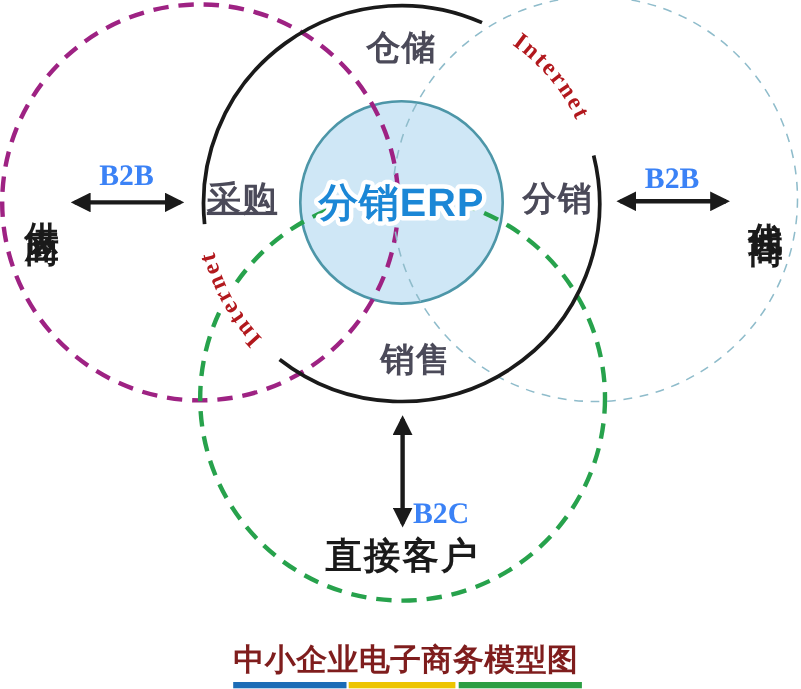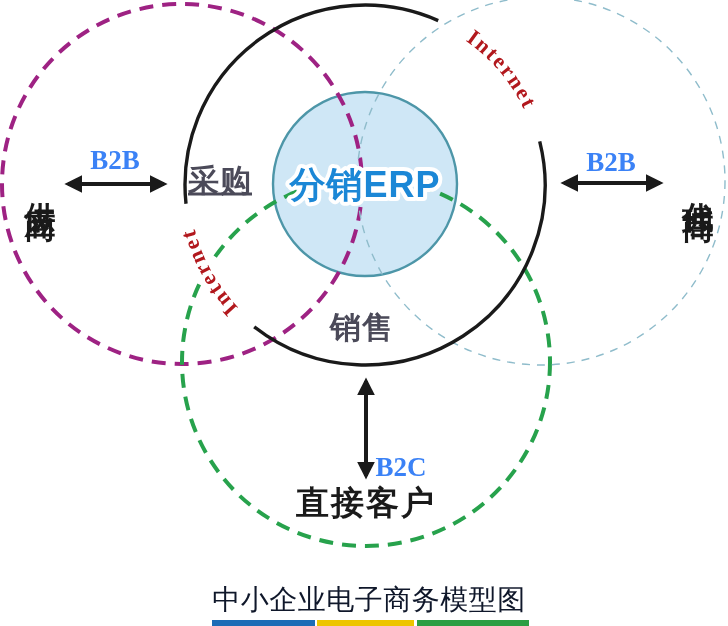--- a/index.html
+++ b/index.html
@@ -5,28 +5,28 @@
   html,body{margin:0;padding:0;}
   body{
     width:728px;height:626px;position:relative;background:#ffffff;
     font-family:"Liberation Sans", sans-serif;overflow:hidden;
   }
   #stage{position:absolute;left:0;top:0;width:728px;height:626px;}
   svg{position:absolute;left:0;top:0;}
   .overlay{position:absolute;left:0;top:0;width:728px;height:626px;pointer-events:none;}
   .lbl{position:absolute;transform:translate(-50%,-50%);white-space:nowrap;line-height:1;}
   .module{font-size:31px;font-weight:bold;color:#4b4a59;letter-spacing:1px;}
-  .partner{font-size:31px;font-weight:bold;color:#1a1a1a;font-family:Liberation Mono, monospace;}
+  .partner{font-size:31px;font-weight:bold;color:#1a1a1a;}
   .partner.vertical{
     writing-mode:vertical-rl;text-orientation:upright;
     letter-spacing:4px;line-height:1;
   }
   .partner.wide{font-size:33px;letter-spacing:2px;}
   .linklbl{font-family:"Liberation Serif", serif;font-size:27px;font-weight:bold;color:#3b82f6;}
-  .footer-title{font-size:28px;font-weight:normal;color:#0f172a;letter-spacing:0.5px;}
+  .footer-title{font-size:28px;font-weight:bold;color:#7f1d1d;letter-spacing:0.5px;}
   .internet-text{
     font-family:"Liberation Serif", serif;font-size:22px;font-weight:bold;
     letter-spacing:2px;stroke:#ffffff;stroke-width:7px;stroke-linejoin:round;
     paint-order:stroke;
   }
   .core-text{
     font-size:36px;font-weight:bold;stroke:#ffffff;stroke-width:8px;
     stroke-linejoin:round;paint-order:stroke;letter-spacing:1px;
   }
 </style>
@@ -68,22 +68,24 @@
 
     <text class="core-text" x="365" y="184" text-anchor="middle" dominant-baseline="central" fill="#1b87d6">分销ERP</text>
 
     <rect x="212" y="620" width="103" height="6" fill="#1c6cb6"></rect>
     <rect x="317" y="620" width="97" height="6" fill="#edc500"></rect>
     <rect x="417" y="620" width="112" height="6" fill="#2b9e43"></rect>
   </svg>
 
   <div class="overlay">
 
+    <div class="lbl module" style="left:365px;top:43px;">仓储</div>
     <div class="lbl module" style="left:220px;top:180px;text-decoration:underline;">采购</div>
-    <div class="lbl module" style="left:362px;top:327px;">销售</div>
+    <div class="lbl module" style="left:507px;top:180px;">分销</div>
+    <div class="lbl module" style="left:378px;top:327px;">销售</div>
 
     <div class="lbl partner vertical" style="left:38px;top:183px;">供应商</div>
     <div class="lbl partner vertical" style="left:696px;top:184px;">代理商</div>
     <div class="lbl partner wide" style="left:366px;top:505px;">直接客户</div>
 
     <div class="lbl linklbl" style="left:115px;top:160px;">B2B</div>
     <div class="lbl linklbl" style="left:611px;top:162px;">B2B</div>
     <div class="lbl linklbl" style="left:401px;top:427px;margin-top:40px;">B2C</div>
 
     <div class="lbl footer-title" style="left:369px;top:600px;">中小企业电子商务模型图</div>

